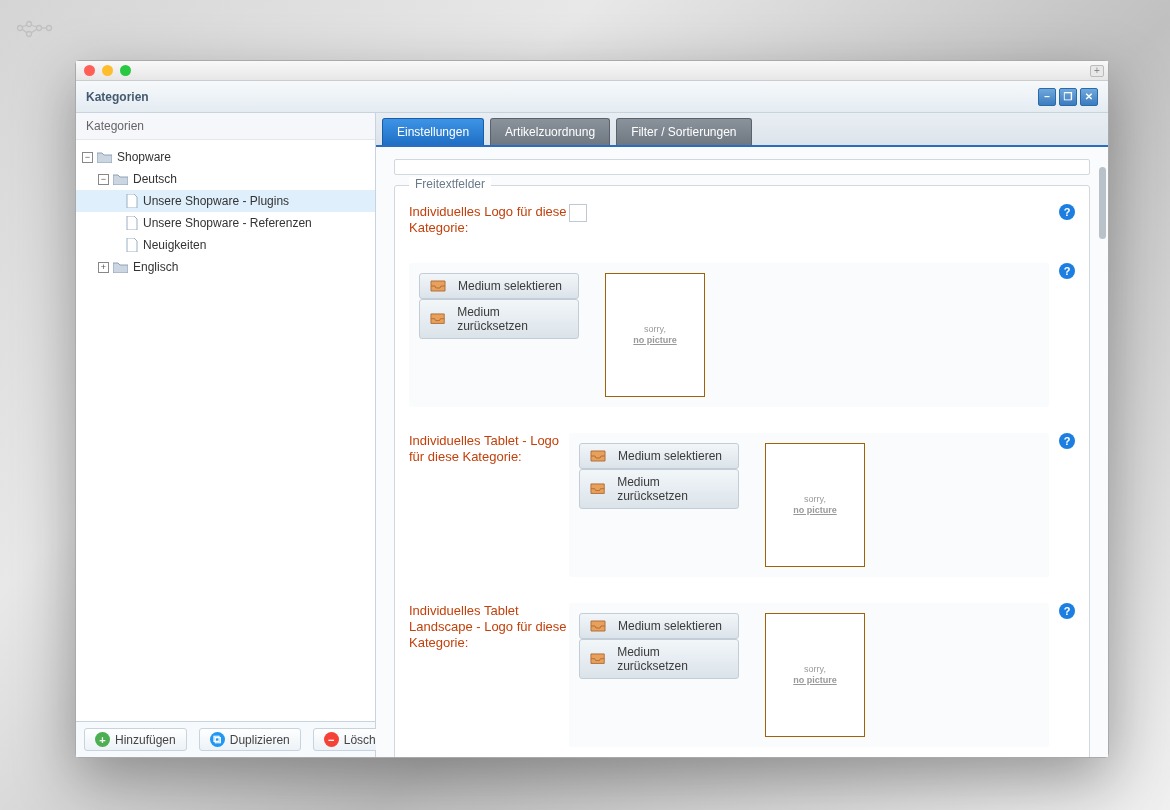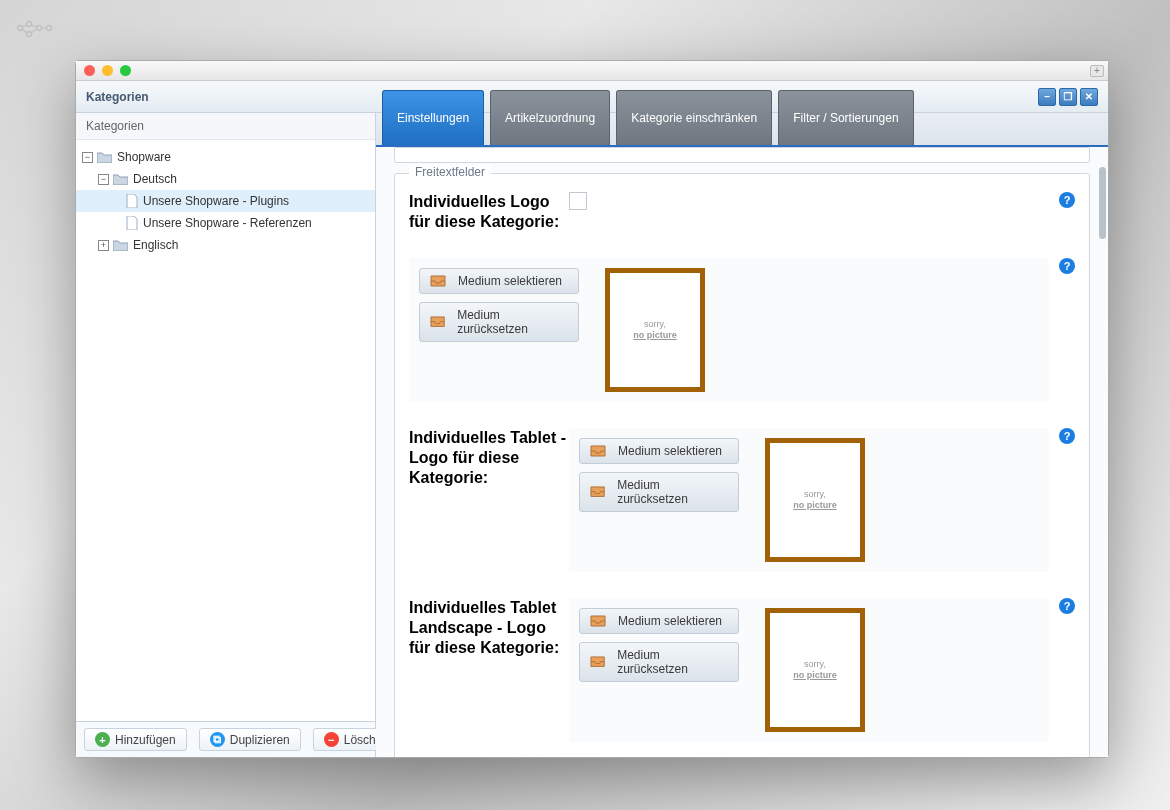--- a/index.html
+++ b/index.html
@@ -188,38 +188,38 @@
 .tabs {
   height: 34px;
   background: linear-gradient(#e9eef3,#dce4eb);
   display: flex;
   align-items: flex-end;
   padding: 0 6px;
   border-bottom: 2px solid #2a6cbf;
   gap: 6px;
 }
 .tab {
-  padding: 20px 14px;
+  padding: 6px 14px;
   background: linear-gradient(#8a939c,#6f7881);
   color: #fff;
   border-radius: 3px 3px 0 0;
   font-size: 12px;
   cursor: pointer;
   border: 1px solid #5a636c;
   border-bottom: none;
 }
 .tab.active {
   background: linear-gradient(#3d94e6,#1f6fc4);
   border-color: #1a5da5;
 }
 
 .content {
   flex: 1;
   overflow: auto;
-  padding: 0 18px 12px 18px;
+  padding: 12px 18px 12px 18px;
   position: relative;
 }
 .topbox {
   height: 16px;
   border: 1px solid #d0d7de;
   border-radius: 2px;
   background: #fff;
   margin-bottom: 10px;
 }
 .fieldset {
@@ -241,23 +241,23 @@
 
 .form-row {
   display: flex;
   align-items: flex-start;
   margin-bottom: 26px;
 }
 .form-row:last-child { margin-bottom: 6px; }
 .form-label {
   width: 160px;
   min-width: 160px;
-  font-weight: bold;
-  color: #000000;
-  font-size: 16px;
+  font-weight: normal;
+  color: #c2410c;
+  font-size: 13px;
   line-height: 1.25;
 }
 .form-field {
   flex: 1;
   display: flex;
   align-items: flex-start;
   gap: 30px;
 }
 .checkbox {
   width: 18px; height: 18px;
@@ -270,21 +270,21 @@
   display: flex;
   gap: 26px;
   align-items: flex-start;
   background: #fafbfc;
   padding: 10px 10px;
   border-radius: 3px;
 }
 .media-buttons {
   display: flex;
   flex-direction: column;
-  gap: 8px;
+  gap: 0;
 }
 .media-btn {
   display: flex;
   align-items: center;
   gap: 12px;
   width: 160px;
   padding: 5px 10px;
   background: linear-gradient(#f2f6f9,#dbe3ea);
   border: 1px solid #c2cdd8;
   border-radius: 3px;
@@ -292,21 +292,21 @@
   cursor: pointer;
   font-size: 12px;
 }
 .inbox-icon {
   width: 16px; height: 12px;
   display: inline-block;
 }
 .media-preview {
   width: 100px;
   height: 124px;
-  border: 5px solid #a16207;
+  border: 1px solid #a16207;
   display: flex;
   flex-direction: column;
   align-items: center;
   justify-content: center;
   background: #fff;
   position: relative;
 }
 .media-preview .nopic {
   width: 52px;
   text-align: center;
@@ -440,20 +440,29 @@
         <div class="tree-row">
           <span class="tree-indent" style="width:50px"></span>
           <span class="page-icon">
             <svg viewBox="0 0 12 14">
                 <path d="M1 0h7l3 3v11H1z" fill="#fff" stroke="#9bb0c4"></path>
               </svg>
           </span>
           <span>Unsere Shopware - Referenzen</span>
         </div>
 
+        <div class="tree-row">
+          <span class="tree-indent" style="width:50px"></span>
+          <span class="page-icon">
+            <svg viewBox="0 0 12 14">
+                <path d="M1 0h7l3 3v11H1z" fill="#fff" stroke="#9bb0c4"></path>
+              </svg>
+          </span>
+          <span>Neuigkeiten</span>
+        </div>
 
         <div class="tree-row">
           <span class="tree-indent" style="width:22px"></span>
           <span class="tree-toggle">+</span>
           <span class="folder-icon">
             <svg viewBox="0 0 15 12">
                 <path d="M0 2h5l2 2h8v8H0z" fill="#cbd6e2" stroke="#8ea2b6"></path>
               </svg>
           </span>
           <span>Englisch</span>
@@ -475,21 +484,20 @@
           <span>Löschen</span>
         </div>
       </div>
     </div>
 
     <div class="main">
 
       <div class="tabs">
         <div class="tab active">Einstellungen</div>
         <div class="tab">Artikelzuordnung</div>
-        <div class="tab">Kategorie einschränken</div>
         <div class="tab">Filter / Sortierungen</div>
       </div>
 
       <div class="content">
         <div class="topbox"></div>
 
         <div class="fieldset">
           <div class="fieldset-legend">Freitextfelder</div>
 
           <div class="form-row">

